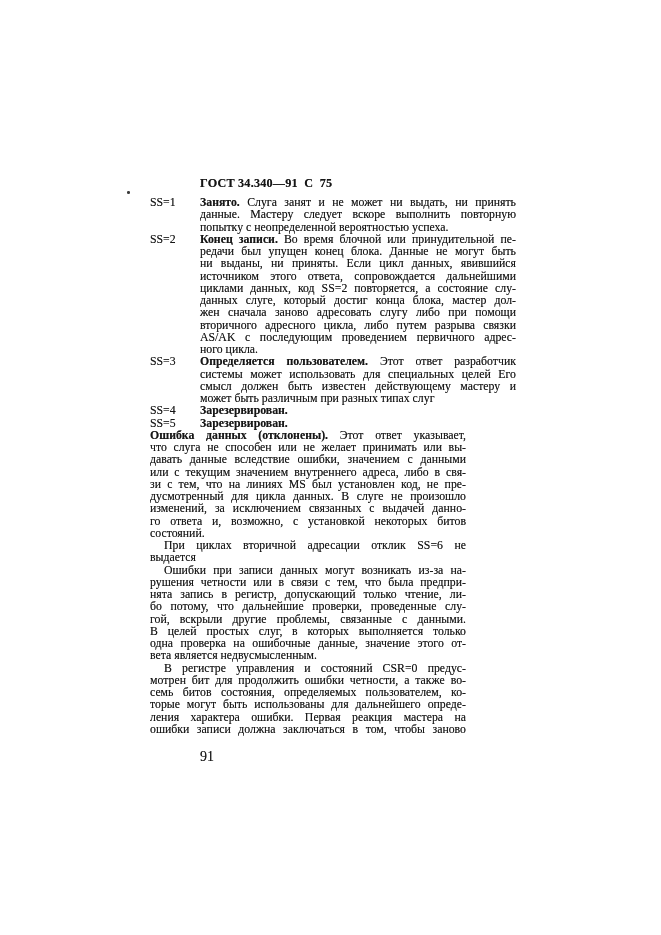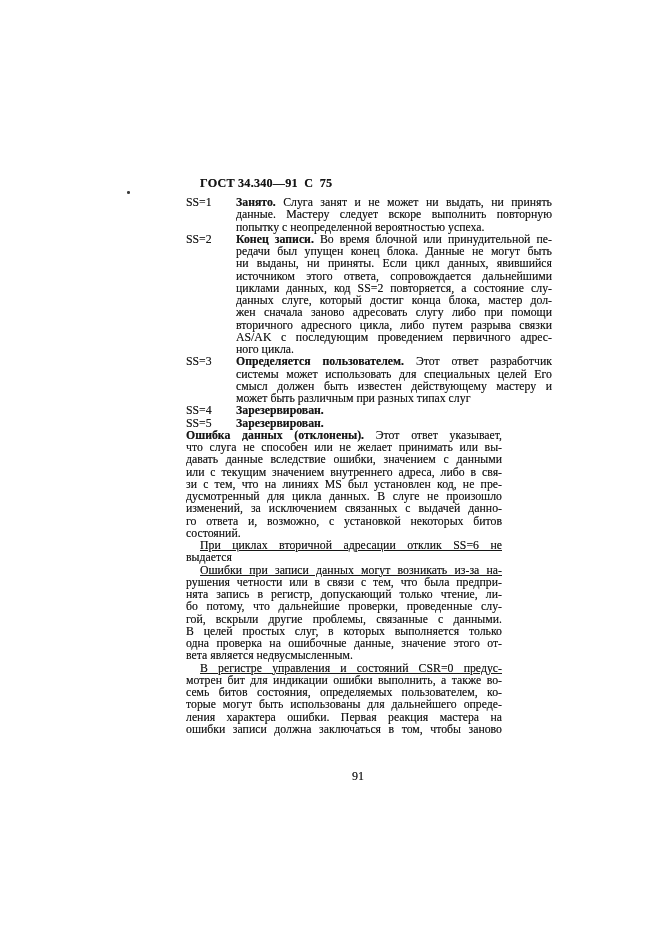--- a/index.html
+++ b/index.html
@@ -28,38 +28,37 @@
     border-radius: 50%;
     background: #3c3c3c;
   }
   .content {
     position: absolute;
     top: 196px; left: 150px; width: 366px;
     font-size: 11.8px;
     line-height: 12.25px;
     text-shadow: 0 0 0.3px rgba(0,0,0,0.5);
   }
-  .entry { display: flex; margin-left: 36px; }
+  .entry { display: flex; }
   .code { flex: 0 0 50px; }
   .etext { flex: 0 0 316px; width: 316px; }
   .para { margin: 0; }
   .line {
     text-align: justify;
     text-align-last: justify;
   }
   .line.flush { text-align-last: left; }
-  .line.indent { text-indent: 14px; text-decoration: underline; }
+  .line.indent { text-indent: 14px; }
   .line b { font-weight: bold; }
   .page-number {
     position: absolute;
     top: 749px; left: 200px; width: 316px;
-    text-align: center;
-    font-size: 12px;
+    text-align: left;
+    font-size: 14px;
     text-shadow: 0 0 0.3px rgba(0,0,0,0.5);
-    margin-top: 20px;
   }
 </style>
 </head>
 <body>
 
 <div class="page-header">ГОСТ 34.340—91  С  75</div>
 <div class="scan-speck"></div>
 <div class="content">
     <div class="entry">
       <div class="code">SS=1</div>
@@ -137,21 +136,21 @@
           <div class="line">рушения четности или в связи с тем, что была предпри-</div>
           <div class="line">нята запись в регистр, допускающий только чтение, ли-</div>
           <div class="line">бо потому, что дальнейшие проверки, проведенные слу-</div>
           <div class="line">гой, вскрыли другие проблемы, связанные с данными.</div>
           <div class="line">В целей простых слуг, в которых выполняется только</div>
           <div class="line">одна проверка на ошибочные данные, значение этого от-</div>
           <div class="line flush">вета является недвусмысленным.</div>
         </div>
         <div class="para">
           <div class="line indent">В регистре управления и состояний CSR=0 предус-</div>
-          <div class="line">мотрен бит для индикации ошибки выполнить, а также во-</div>
+          <div class="line">мотрен бит для продолжить ошибки четности, а также во-</div>
           <div class="line">семь битов состояния, определяемых пользователем, ко-</div>
           <div class="line">торые могут быть использованы для дальнейшего опреде-</div>
           <div class="line">ления характера ошибки. Первая реакция мастера на</div>
           <div class="line">ошибки записи должна заключаться в том, чтобы заново</div>
         </div>
       </div>
     </div>
   </div>
 <div class="page-number">91</div>
 

